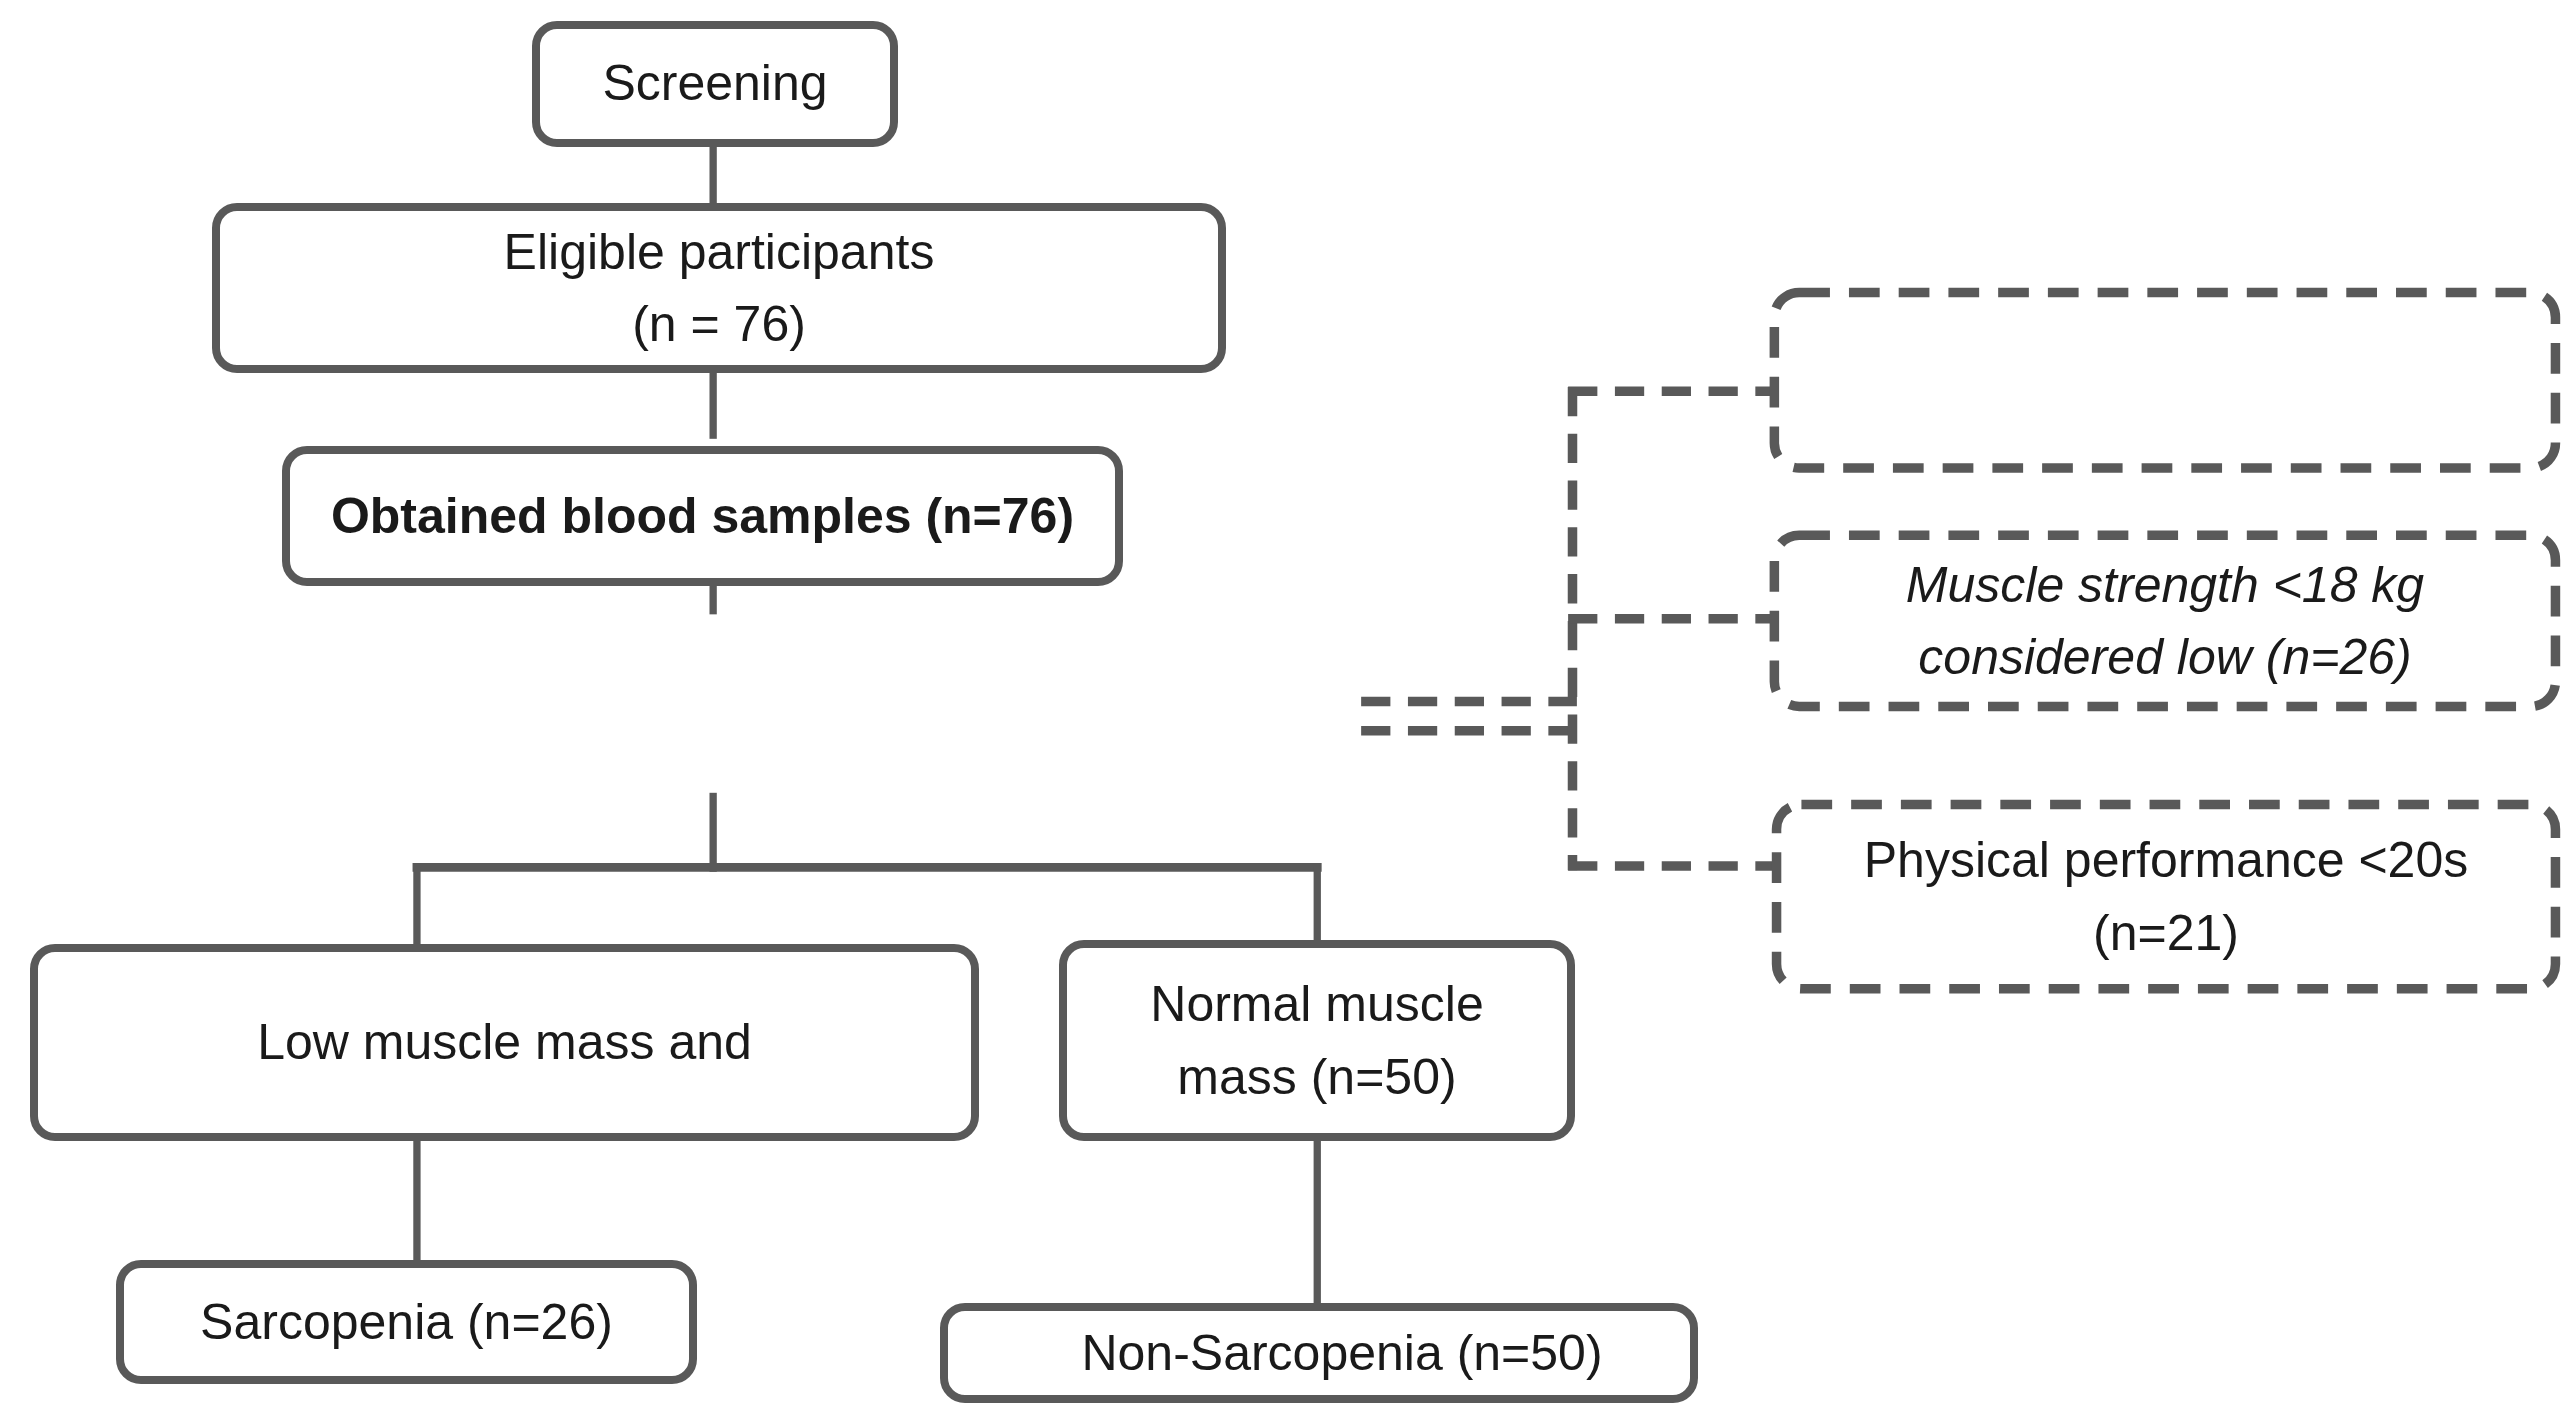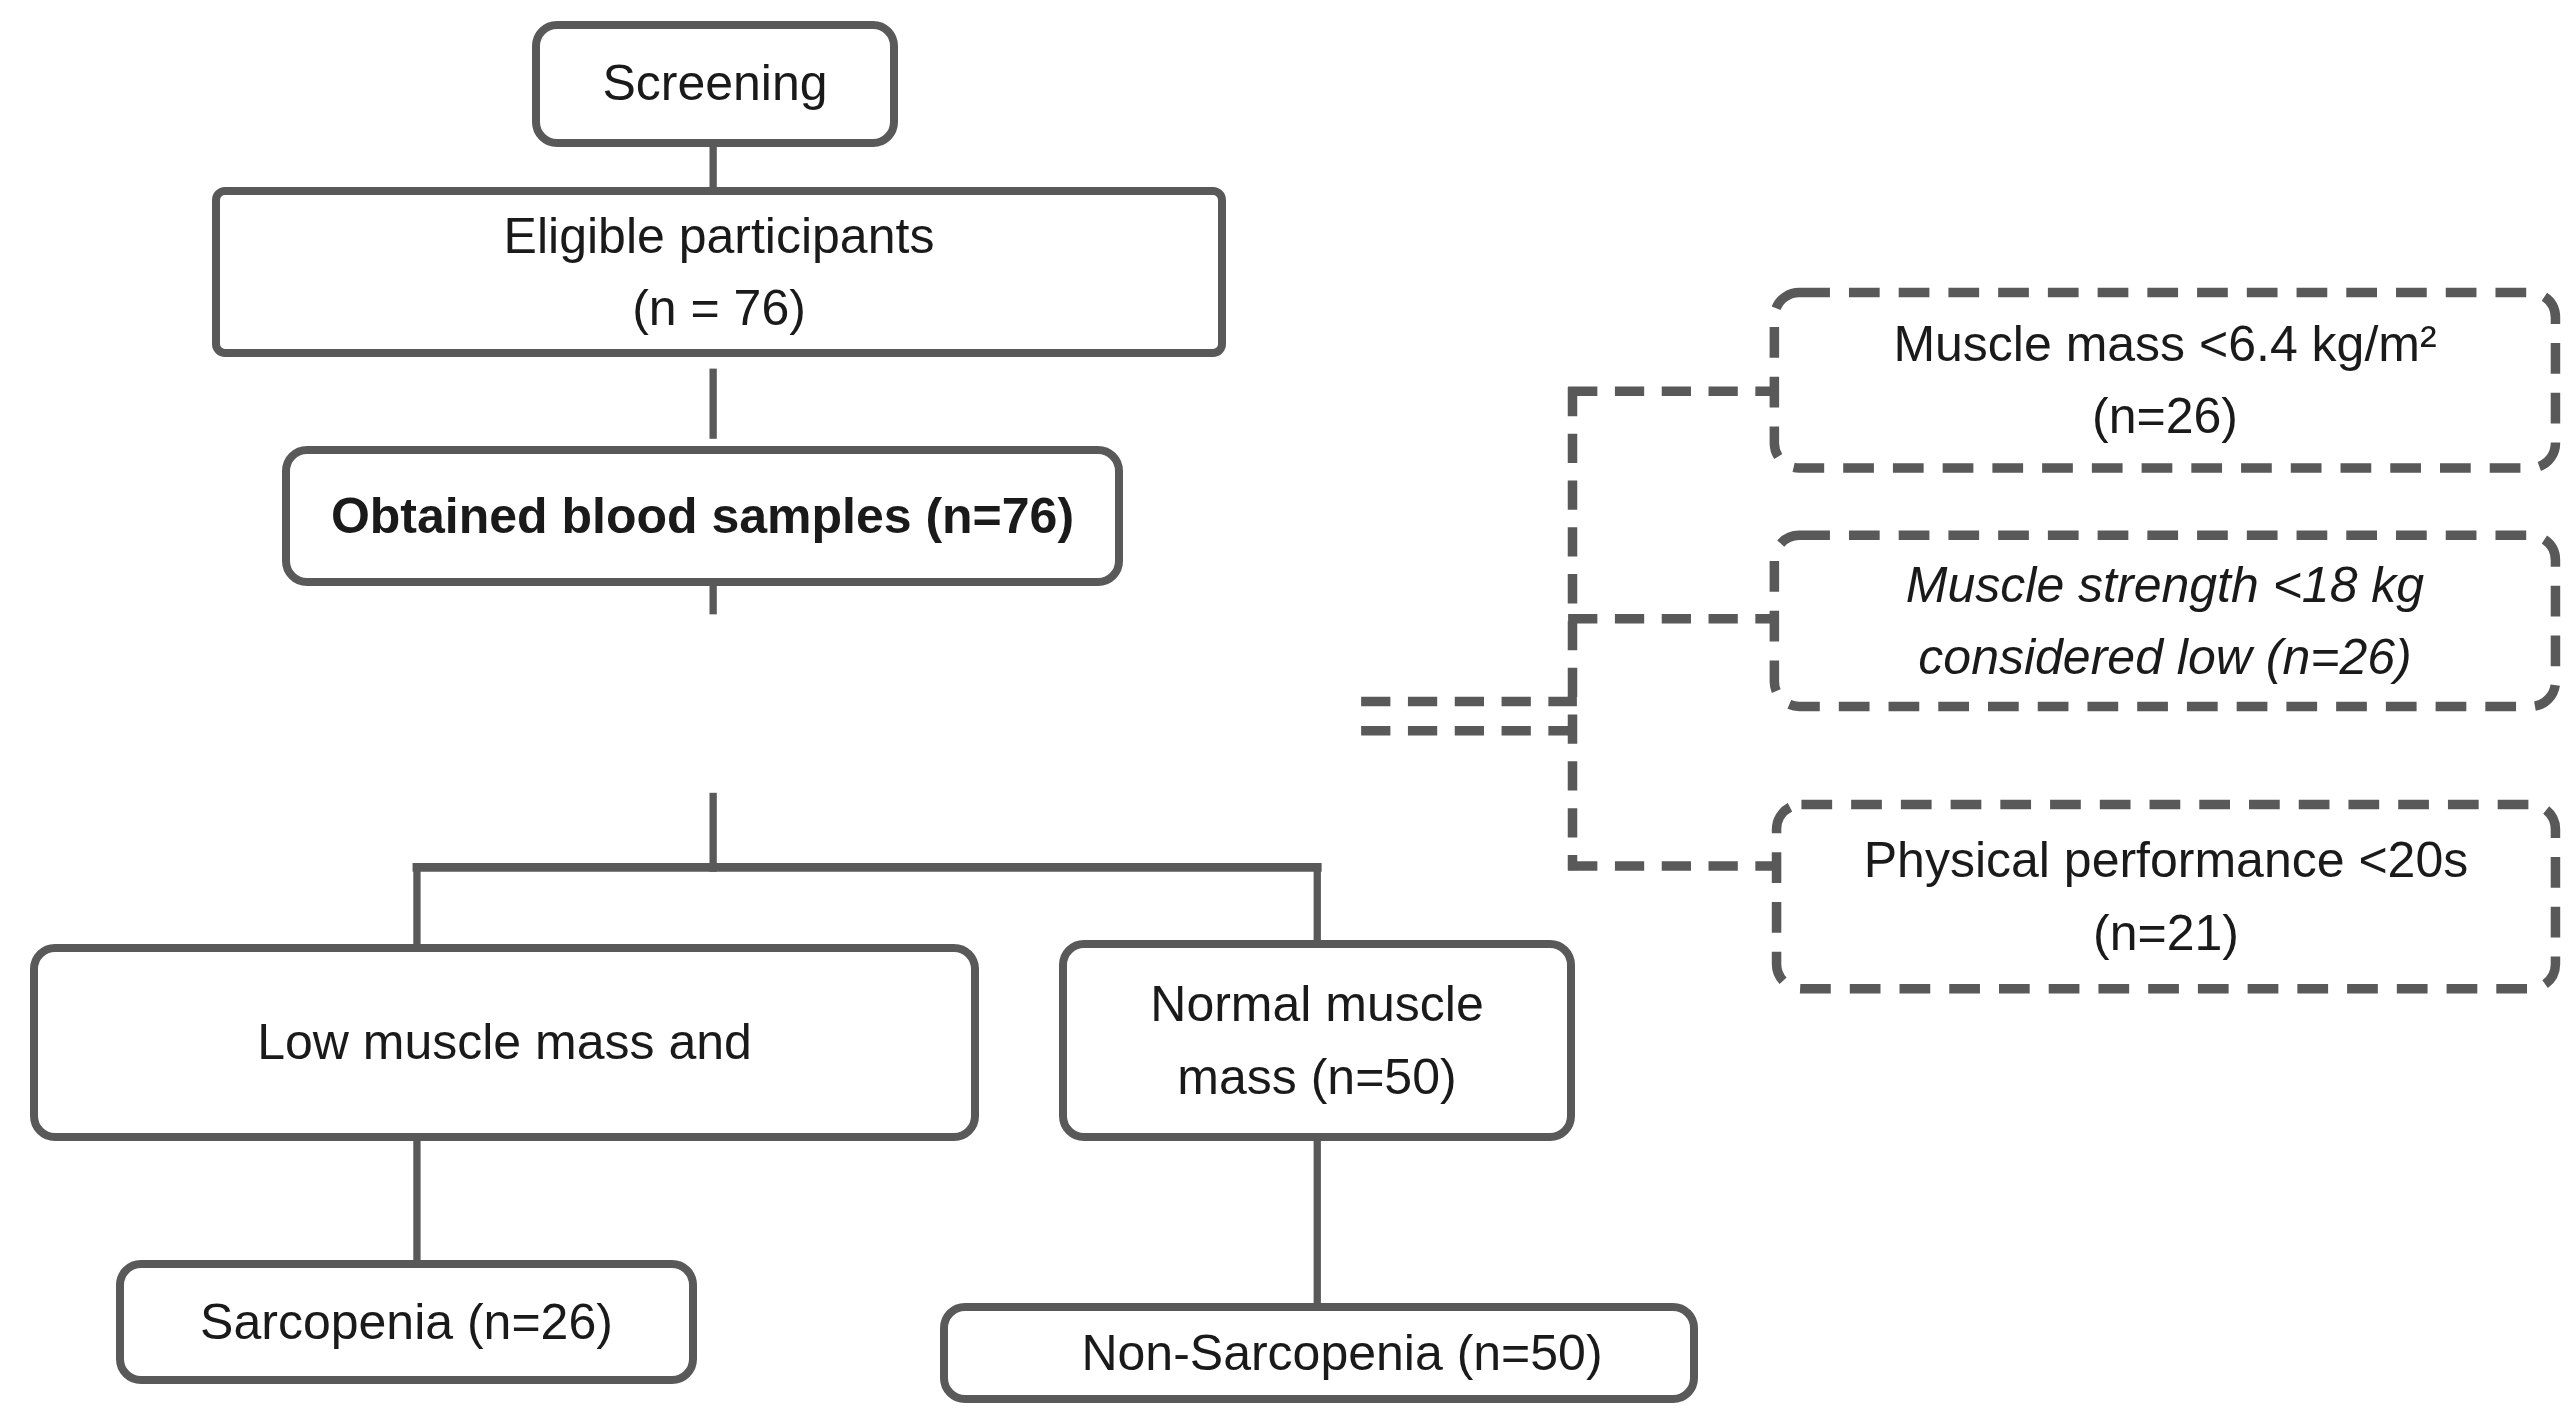--- a/index.html
+++ b/index.html
@@ -41,21 +41,21 @@
     align-items: center;
     text-align: center;
     font-size: 50px;
     line-height: 1.45;
     z-index: 2;
   }
   .line { display: block; white-space: nowrap; }
 
   
   #screening      { left: 532px;  top: 20.5px;   width: 366px;  height: 126px; }
-  #eligible       { left: 212px;  top: 187px;  width: 1014px; height: 170px; border-radius: 13px; }
+  #eligible       { left: 212px;  top: 203px;  width: 1014px; height: 170px; }
   #obtained       { left: 282px;  top: 446px;  width: 841px; height: 140px; font-weight: bold; }
   #assessment     { left: 18.3px;   top: 609px;  width: 1343px; height: 187px; }
   #low-muscle     { left: 30px;   top: 944px; width: 949px; height: 197px; }
   #normal-muscle  { left: 1059px; top: 940px; width: 516px;  height: 201px; }
   #sarcopenia     { left: 116px;  top: 1260px; width: 581px;  height: 124px; }
   #non-sarcopenia { left: 940px; top: 1303px; width: 758px; height: 100px; padding-left: 46px; }
   #criterion-mass        { left: 1770px; top: 288px;  width: 790px; height: 184px; }
   #criterion-strength    { left: 1770px; top: 531px;  width: 790px; height: 180px; font-style: italic; }
   #criterion-performance { left: 1772px; top: 800px; width: 788px; height: 193px; }
 </style>
@@ -113,24 +113,20 @@
   </div>
 
   <div class="box" id="sarcopenia">
     <span class="line">Sarcopenia (n=26)</span>
   </div>
 
   <div class="box" id="non-sarcopenia">
     <span class="line">Non-Sarcopenia (n=50)</span>
   </div>
 
-  <div class="dashed-label" id="criterion-mass">
-    <span class="line">Muscle mass &lt;6.4 kg/m²</span>
-    <span class="line">(n=26)</span>
-  </div>
 
   <div class="dashed-label" id="criterion-strength">
     <span class="line">Muscle strength &lt;18 kg</span>
     <span class="line">considered low (n=26)</span>
   </div>
 
   <div class="dashed-label" id="criterion-performance">
     <span class="line">Physical performance &lt;20s</span>
     <span class="line">(n=21)</span>
   </div>

